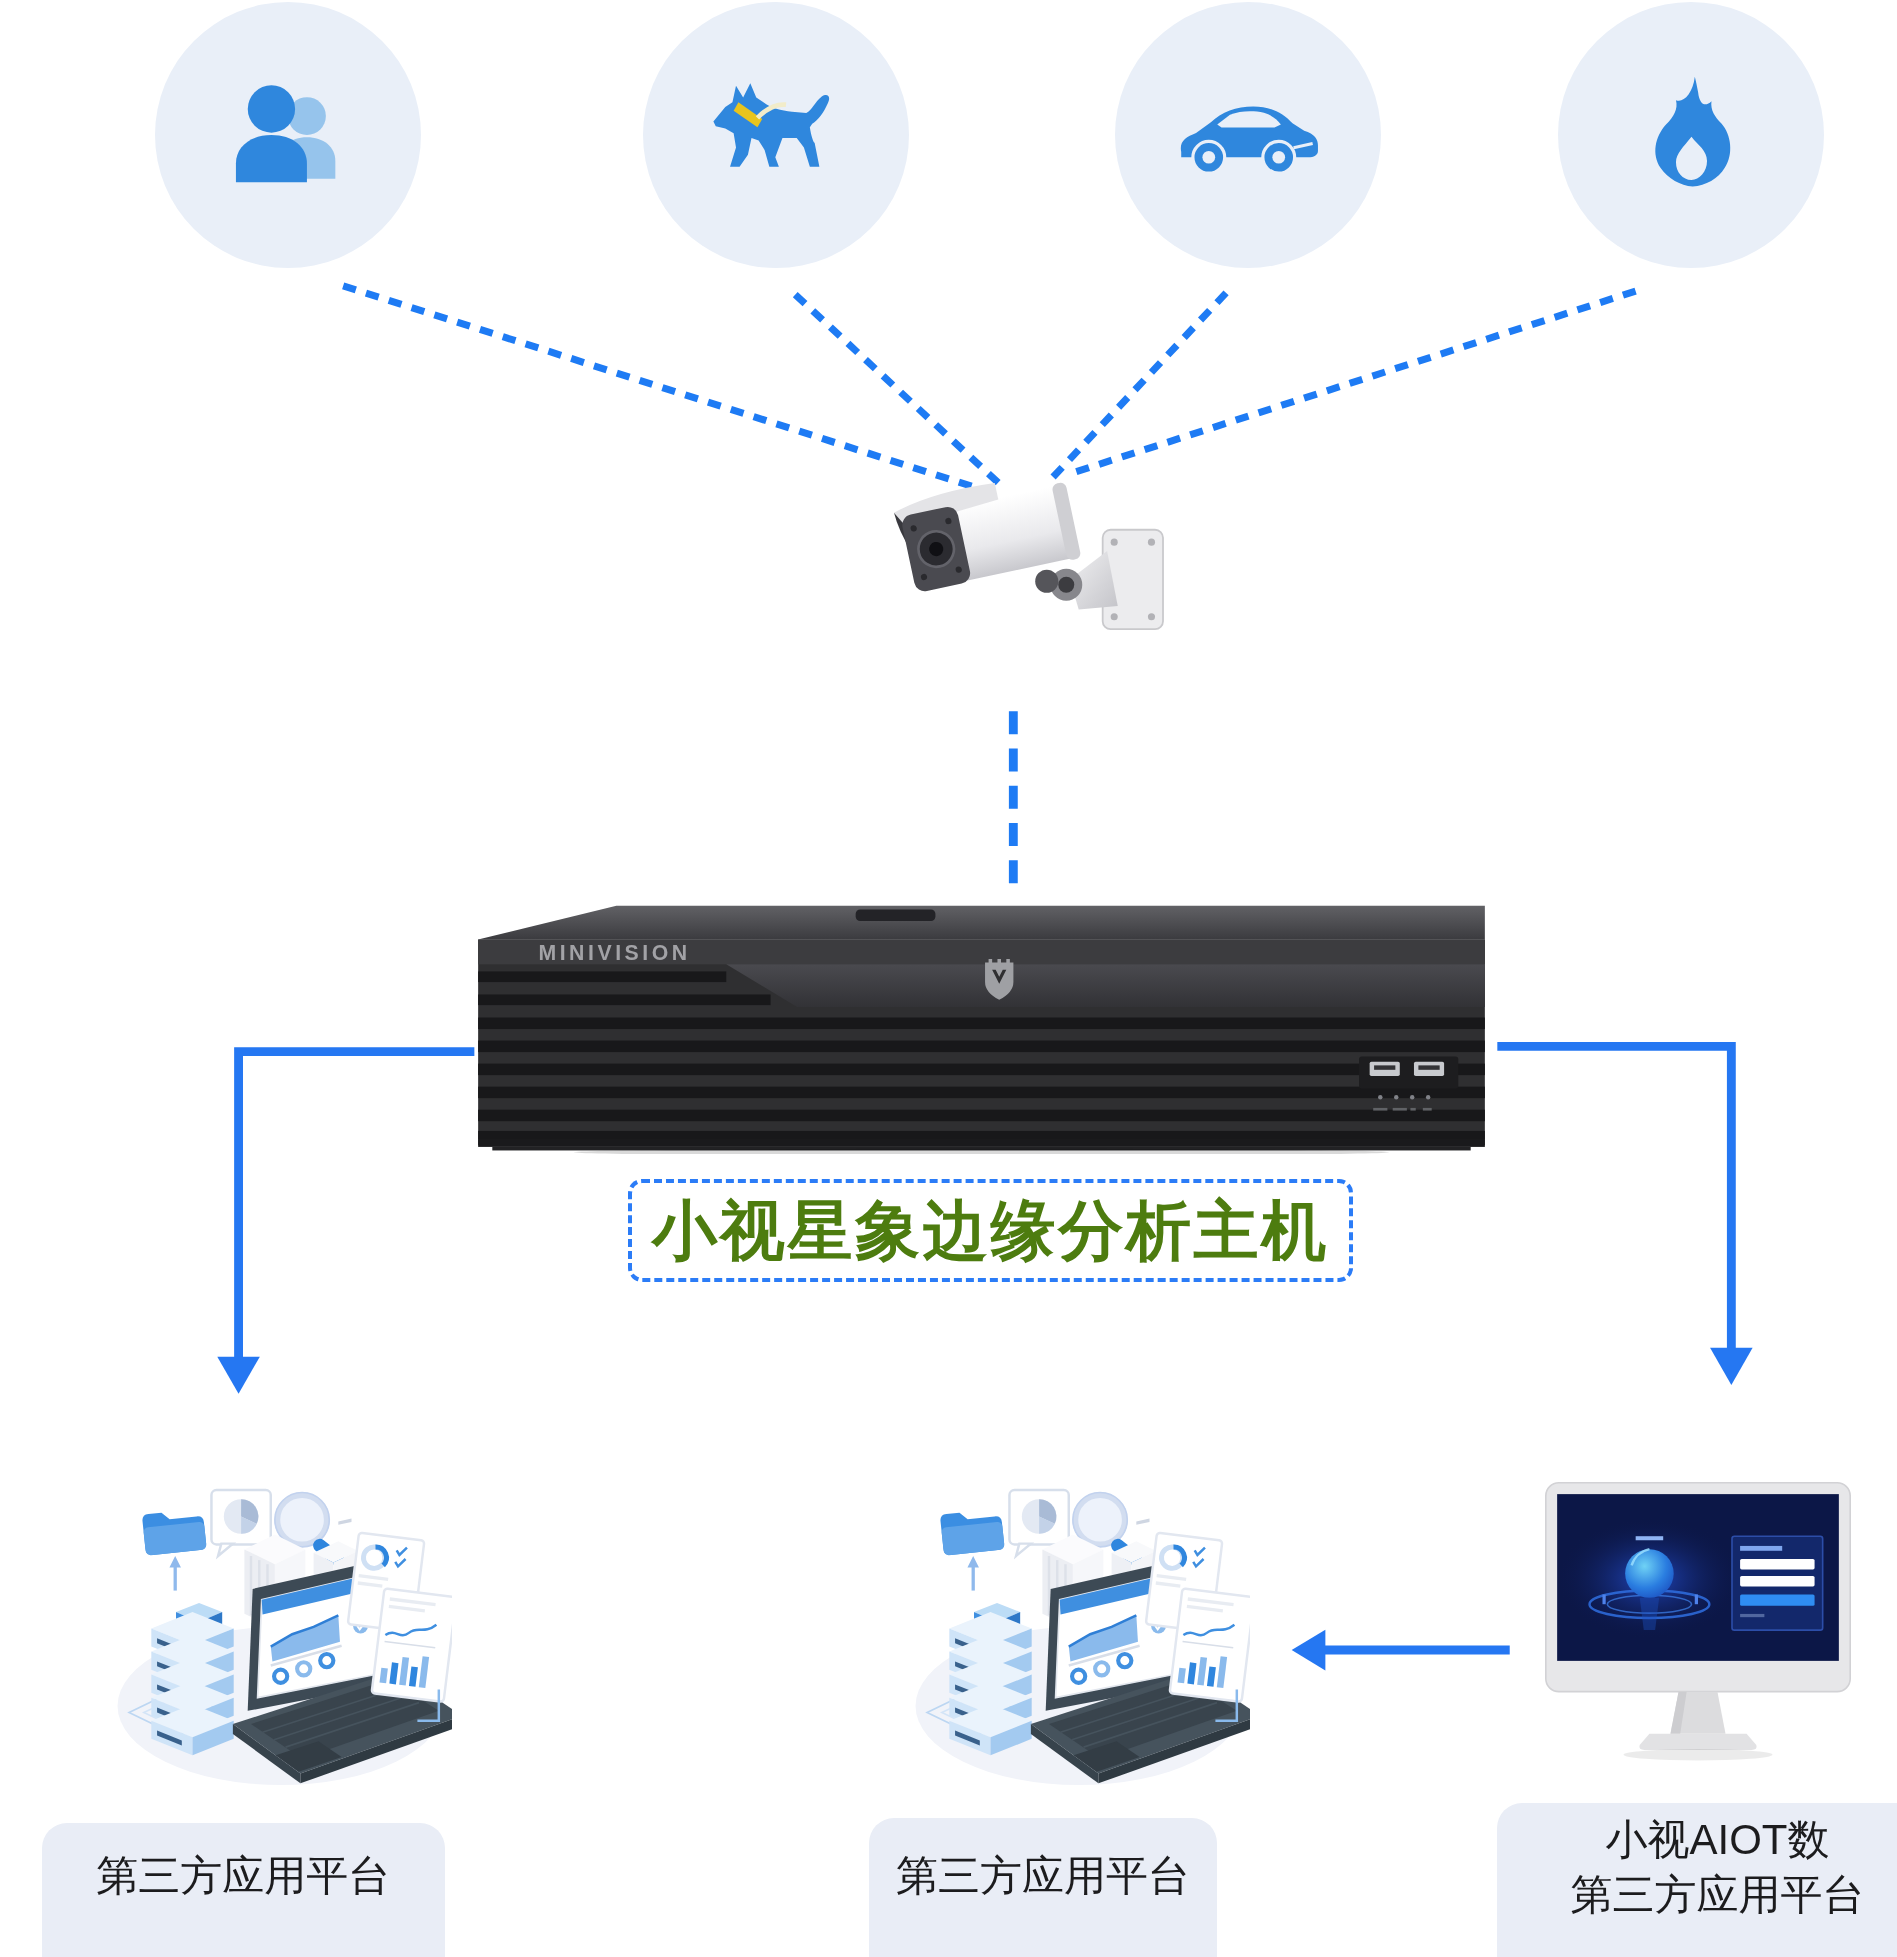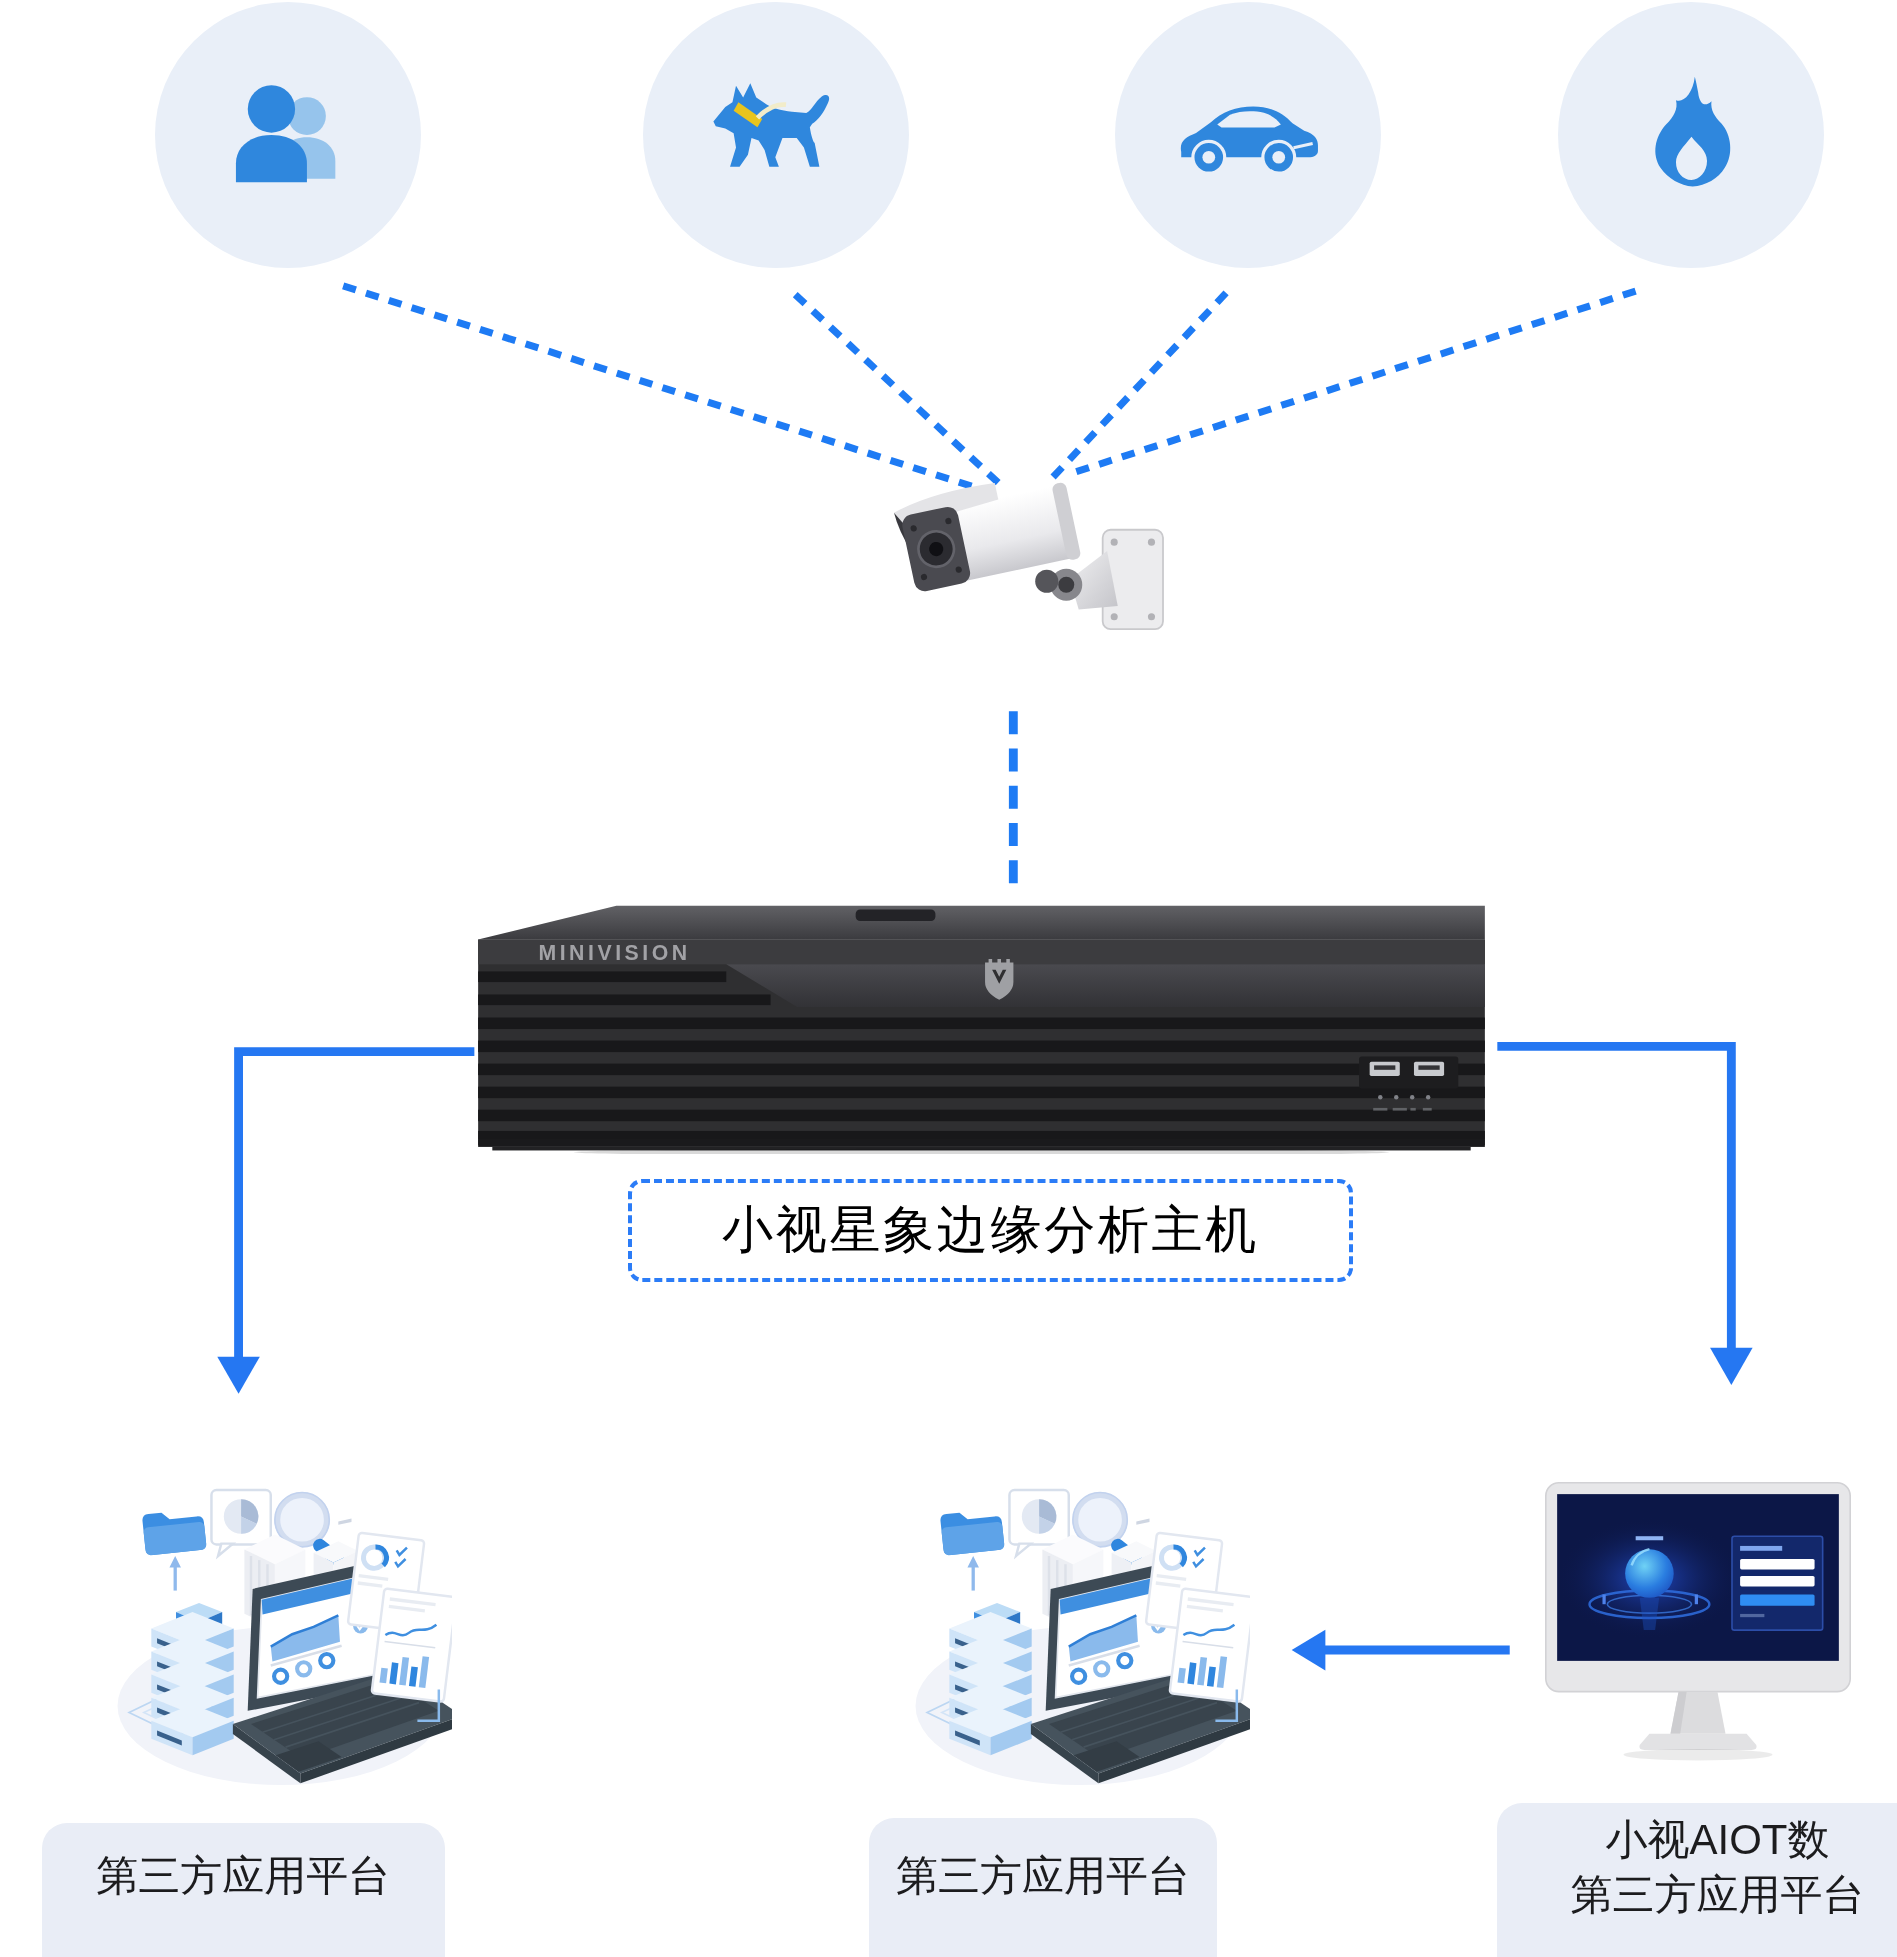--- a/index.html
+++ b/index.html
@@ -5,21 +5,21 @@
   html,body{margin:0;padding:0;background:#fff;}
   .stage{position:relative;width:1897px;height:1958px;background:#ffffff;overflow:hidden;
          font-family:"Liberation Sans",sans-serif;margin-left:40px;}
   .overlay{position:absolute;left:0;top:0;width:1897px;height:1958px;pointer-events:none;z-index:1;}
   .target-circle{position:absolute;top:1.8px;width:266px;height:266px;border-radius:50%;
                  background:#e9eff8;display:flex;align-items:center;justify-content:center;z-index:2;}
   .abs{position:absolute;z-index:2;}
   .edge-label{position:absolute;left:588px;top:1179px;width:725px;height:103px;
               border:4.4px dashed #2b7cf7;border-radius:14px;display:flex;align-items:center;
               justify-content:center;z-index:2;box-sizing:border-box;}
-  .edge-label span{font-size:51px;font-weight:normal;color:#000000;letter-spacing:2.7px;}
+  .edge-label span{font-size:65px;font-weight:bold;color:#4d7c0f;letter-spacing:2.7px;}
   .platform-label{position:absolute;background:#e9edf6;border-radius:25px;z-index:2;
                   display:flex;align-items:center;justify-content:center;text-align:center;
                   color:#1c1c1e;font-size:42px;line-height:1.32;}
   .platform-label.pl-left{left:1.8px;top:1823px;width:403px;height:177px;align-items:flex-start;padding-top:25px;box-sizing:border-box;}
   .platform-label.pl-mid{left:829px;top:1818px;width:348px;height:177px;align-items:flex-start;padding-top:30px;box-sizing:border-box;}
   .platform-label.pl-right{left:1457px;top:1803px;width:441px;height:177px;align-items:flex-start;padding-top:8.9px;box-sizing:border-box;}
 </style>
 </head>
 <body>
 

